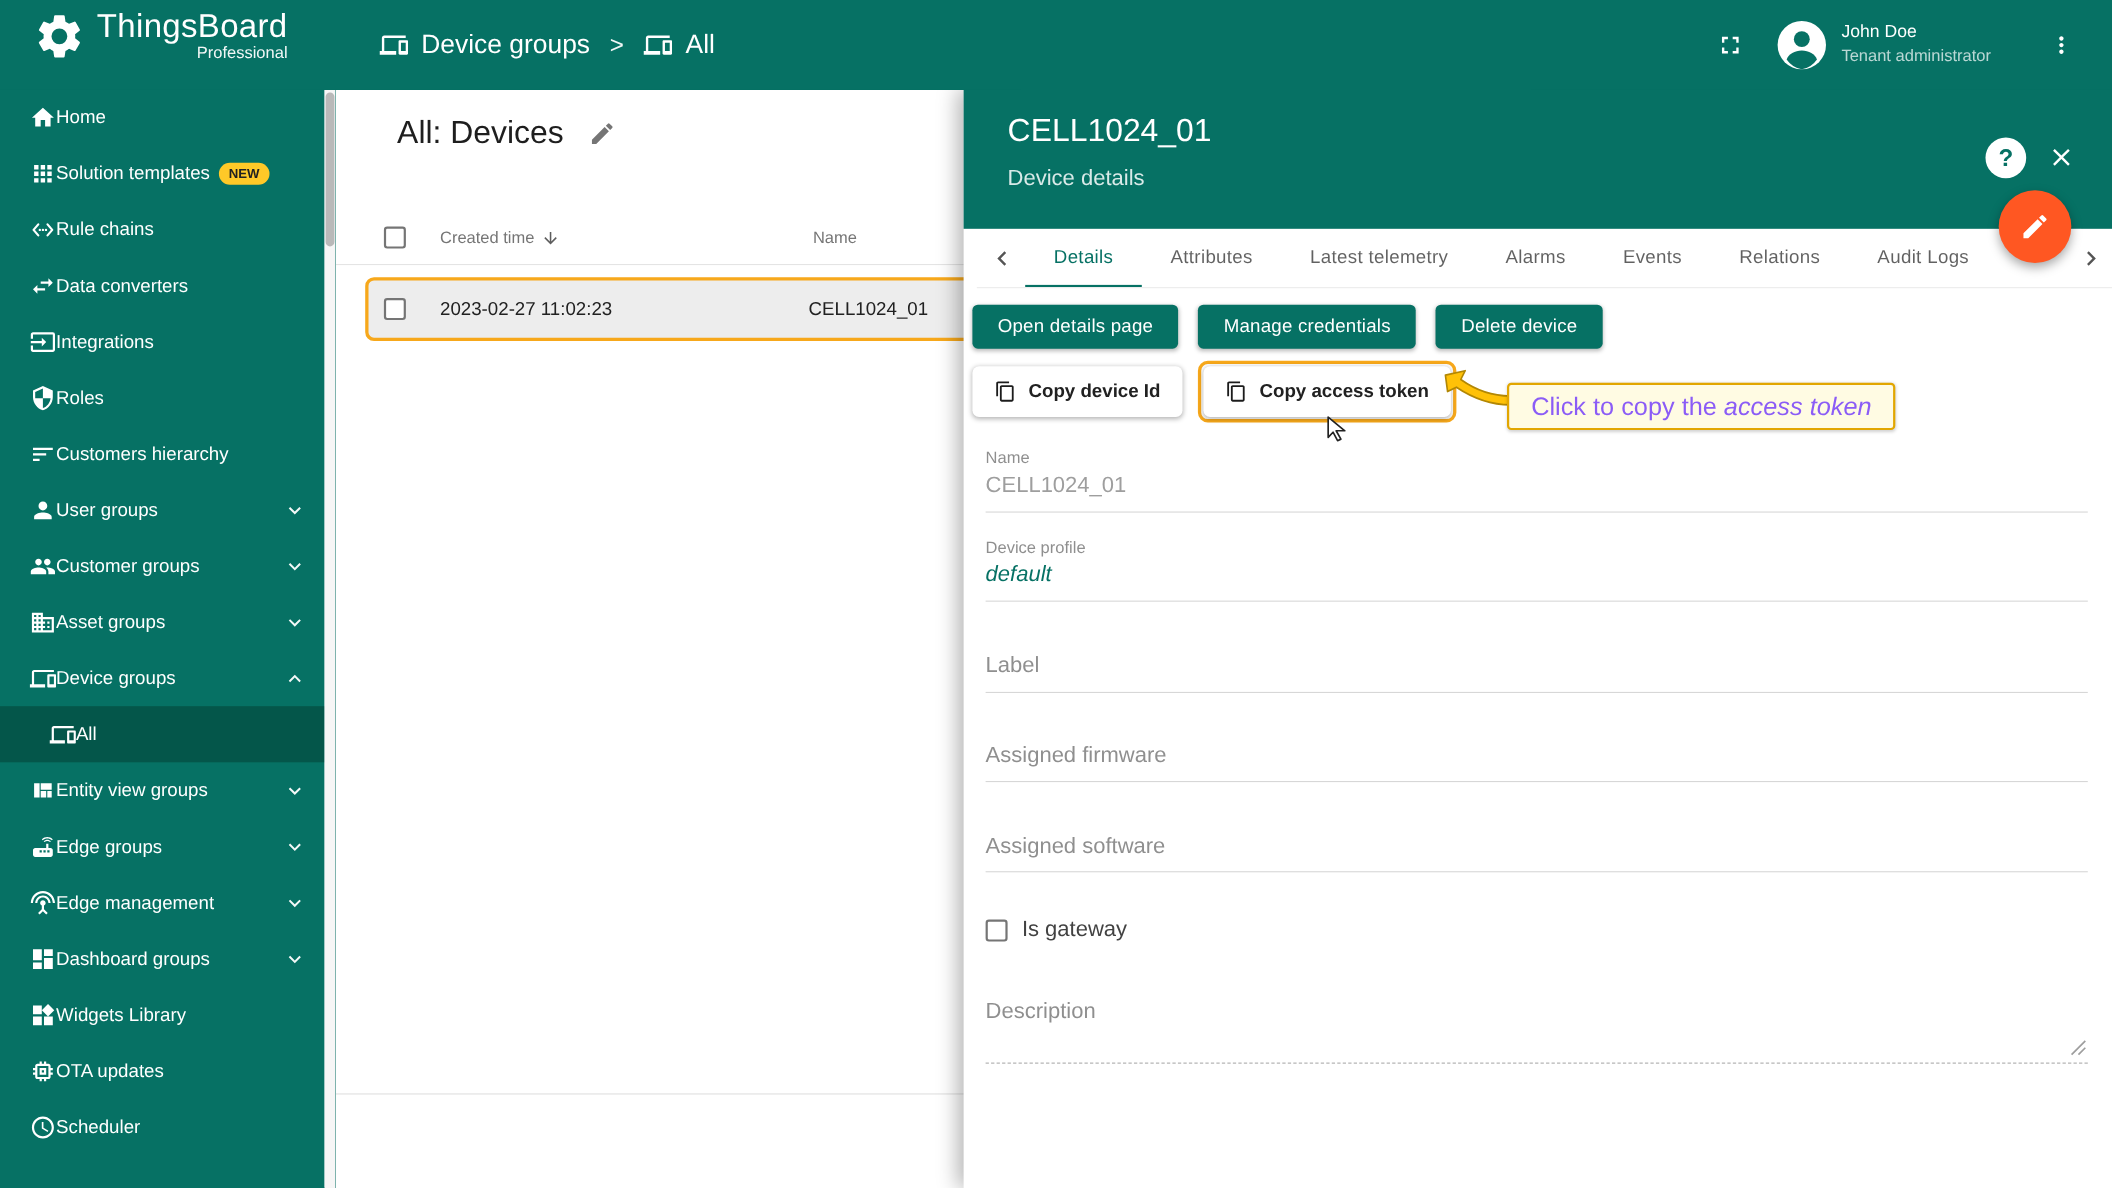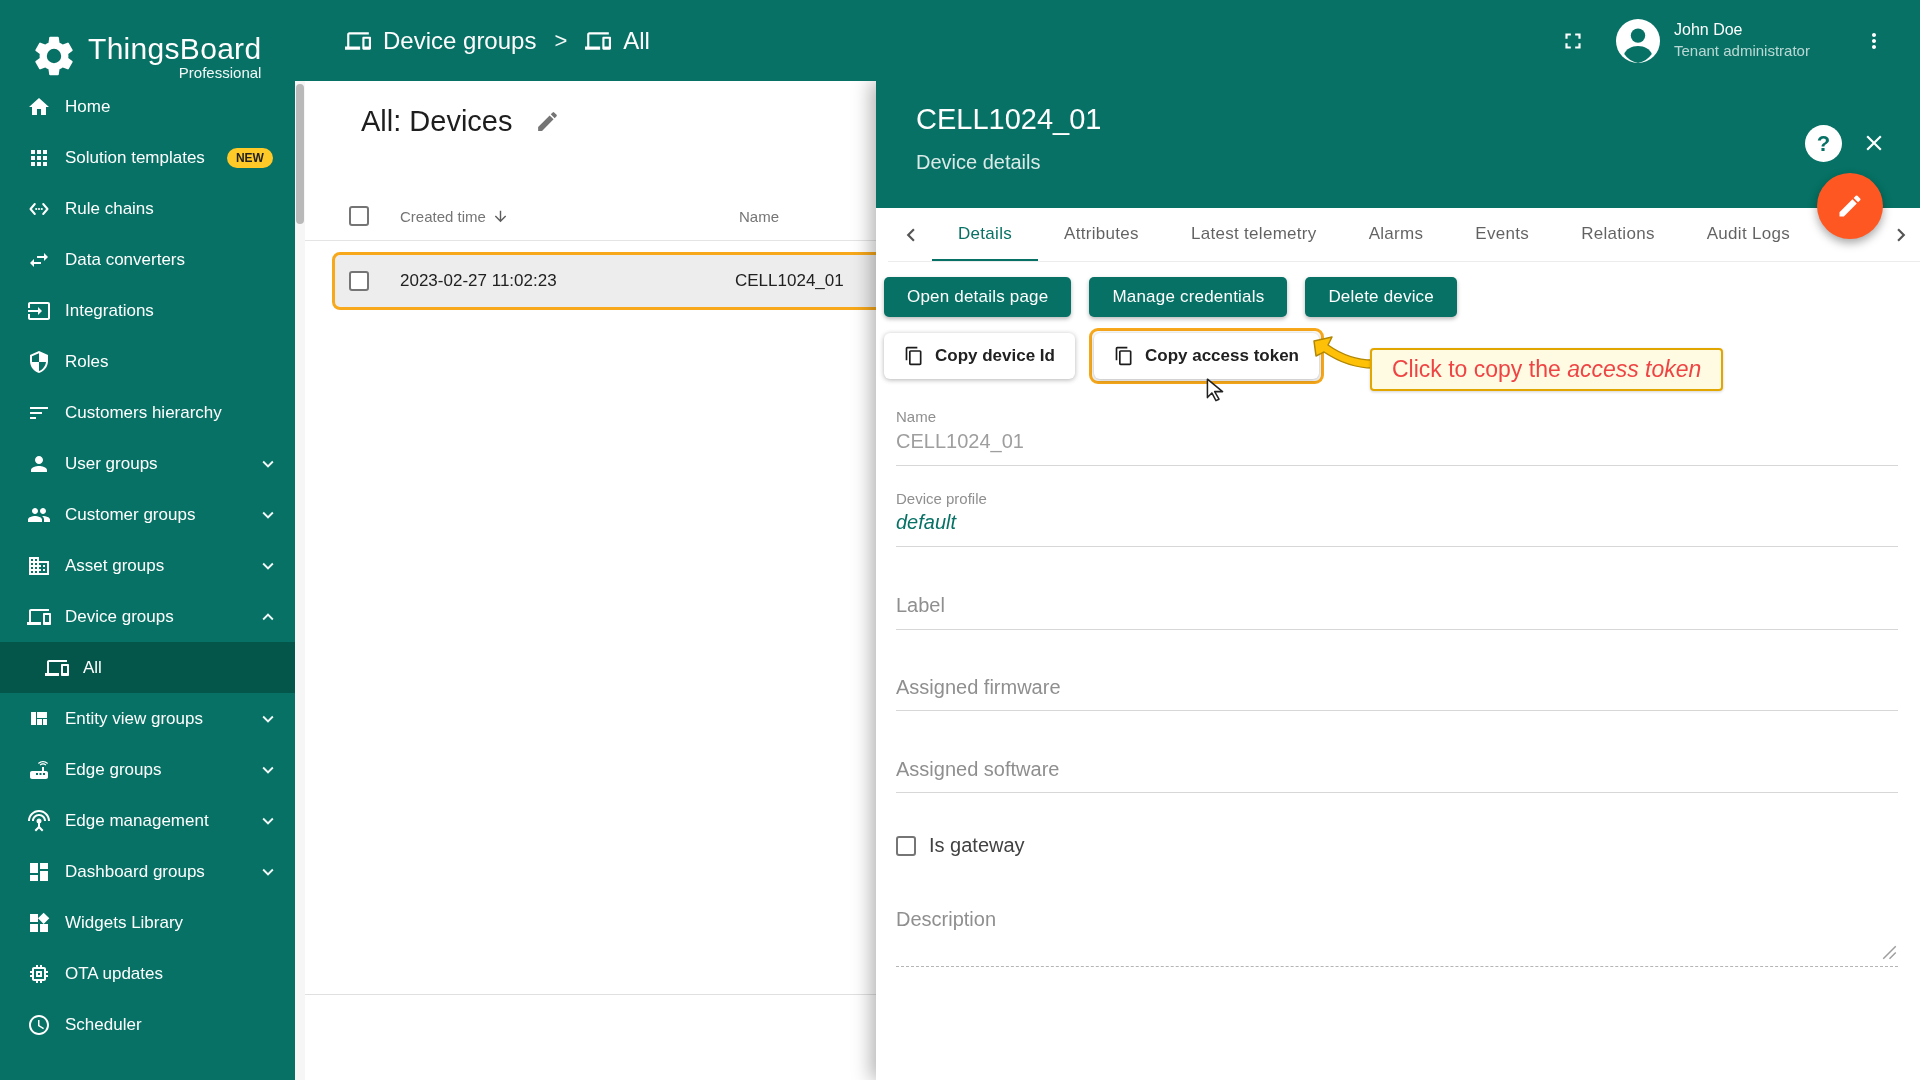--- a/index.html
+++ b/index.html
@@ -3,40 +3,40 @@
 <meta charset="utf-8">
 <style>
   *{box-sizing:border-box; margin:0; padding:0;}
   html,body{width:1920px; height:1080px; overflow:hidden; background:#fff;
     font-family:"Liberation Sans","DejaVu Sans",sans-serif; -webkit-font-smoothing:antialiased;}
   [data-icon]{display:inline-block; line-height:0;}
   [data-icon] svg{width:100%; height:100%; display:block;}
 
   
   header{position:fixed; left:0; top:0; right:0; height:81px; background:var(--primary); color:#fff; z-index:40;}
-  .logo{position:absolute; left:30px; top:32px; display:flex; gap:10px; cursor:pointer;}
+  .logo{position:absolute; left:30px; top:8px; display:flex; align-items:center; gap:10px; cursor:pointer;}
   .logo-ic{width:48px; height:48px; color:#fff;}
   .logo-title{font-size:30px; letter-spacing:.3px;}
   .logo-sub{font-size:15px; text-align:right; margin-top:-2px; opacity:.95;}
   .breadcrumb{position:absolute; left:345px; top:0; height:81px; display:flex; align-items:center; font-size:24px;}
   .bc-item{display:flex; align-items:center; gap:12px; cursor:pointer;}
   .bc-ic{width:26px; height:26px; color:#fff;}
   .bc-sep{margin:0 18px; font-size:22px; opacity:.95;}
   .header-right{position:absolute; right:0; top:0; height:81px; display:flex; align-items:center; padding-right:34px;}
   .hicon{width:26px; height:26px; color:#fff; cursor:pointer;}
   .hicon.fs{margin-right:28px;}
   .avatar{width:48px; height:48px; margin-right:12px; cursor:pointer;}
   .user-meta{width:168px; margin-right:20px; line-height:1.3;}
   .user-name{font-size:16px;}
   .user-role{font-size:15px; color:rgba(255,255,255,.72);}
   .hicon.dots{width:24px; height:24px;}
 
   
   nav#sidebar{position:fixed; left:0; top:81px; bottom:0; width:295px; background:var(--primary); color:#fff; overflow:hidden; z-index:30;}
-  .nav-item{height:51px; display:flex; align-items:center; padding:0 16px 0 27px; gap:14px; font-size:17px; cursor:pointer; white-space:nowrap;text-align:center;}
+  .nav-item{height:51px; display:flex; align-items:center; padding:0 16px 0 27px; gap:0; font-size:17px; cursor:pointer; white-space:nowrap;text-align:center;}
   .nav-item.child{padding-left:45px; background:var(--primary-dark);}
   .nav-item.active{background:var(--primary-dark);}
   .nav-ic{width:24px; height:24px; color:#fff; flex:none;}
   .nav-label{overflow:hidden; text-overflow:ellipsis;}
   .badge{margin-left:8px; background:var(--badge); color:#212121; font-size:12px; font-weight:bold; padding:3px 9px; border-radius:10px;}
   .nav-chevron{margin-left:auto; width:22px; height:22px; color:rgba(255,255,255,.95); flex:none;}
   .sidebar-scrollbar{position:fixed; left:295px; top:81px; bottom:0; width:10px; background:#f6f6f6; z-index:31;}
   .sidebar-scrollbar .thumb{position:absolute; left:1px; top:3px; width:8px; height:140px; background:#b9b9b9; border-radius:4px;}
 
   
@@ -76,21 +76,21 @@
   .tab.active{color:var(--primary); border-bottom:3px solid var(--primary);}
 
   .action-row{position:absolute; left:8px; top:196px; display:flex; gap:18px;}
   .teal-btn{height:40px; padding:0 23px; background:var(--primary); color:#fff; border:none; border-radius:5px; font-size:17px; font-weight:500; letter-spacing:.2px; font-family:inherit; box-shadow:0 2px 4px rgba(0,0,0,.28); cursor:pointer;}
   .copy-row{position:absolute; left:8px; top:252px; display:flex; align-items:flex-start;}
   .copy-btn{height:46px; padding:0 20px; background:#fff; border:none; border-radius:6px; display:flex; align-items:center; gap:11px; font-size:17px; font-weight:600; color:#212121; font-family:inherit; box-shadow:0 1px 5px rgba(0,0,0,.3); cursor:pointer;}
   .copy-ic{width:20px; height:20px; color:#1c1c1c;}
   .annot-border{display:inline-block; border:3px solid var(--annotation); border-radius:9px; padding:2px; margin-left:14px; margin-top:-5px; background:#fff;}
 
   .annot-arrow{position:absolute; left:436px; top:254px; width:64px; height:40px; z-index:5;}
-  .callout{position:absolute; left:494px; top:267px; height:43px; display:inline-flex; align-items:center; padding:0 20px; background:var(--callout-bg); border:2px solid #e2a600; border-radius:4px; font-size:23px; color:#ef4444; white-space:pre; box-shadow:0 1px 3px rgba(0,0,0,.18); z-index:5;}
+  .callout{position:absolute; left:494px; top:267px; height:43px; display:inline-flex; align-items:center; padding:0 20px; background:var(--callout-bg); border:2px solid #e2a600; border-radius:4px; font-size:23px; color:#8b5cf6; white-space:pre; box-shadow:0 1px 3px rgba(0,0,0,.18); z-index:5;}
   .callout em{}
   .cursor-ic{position:absolute; left:326px; top:296px; width:26px; height:26px; z-index:6;}
 
   .f-label{position:absolute; left:20px; font-size:15px; color:#8f8f8f;}
   .f-value{position:absolute; left:20px; font-size:20px; color:#9e9e9e; cursor:text;}
   .f-value.link{color:var(--link); cursor:pointer;font-style:italic;}
   .f-place{position:absolute; left:20px; font-size:20px; color:#8f8f8f; cursor:text;}
   .f-line{position:absolute; left:20px; right:22px; border-top:1px solid #d7d7d7;}
   .f-line.dashed{border-top:1px dashed #b5b5b5;}
   .gateway-row{position:absolute; left:20px; top:753px; display:flex; align-items:center; gap:13px; cursor:pointer;}

